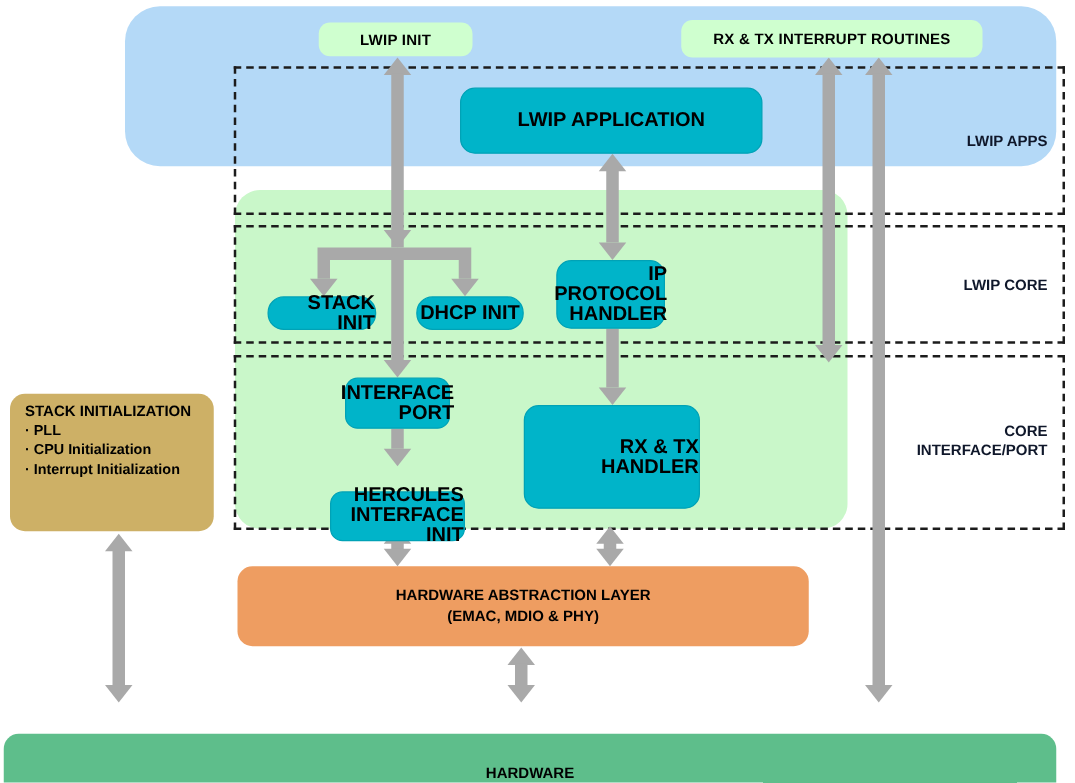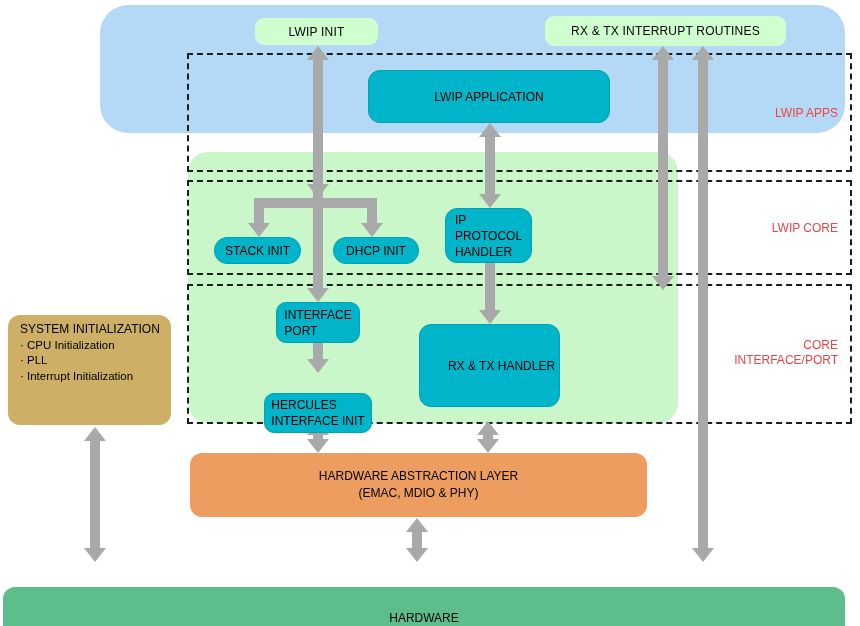--- a/index.html
+++ b/index.html
@@ -1,45 +1,45 @@
 <!DOCTYPE html>
 <html style="--blue_region: #B4D9F7; --green_region: #C9F7C9; --pill_green: #CFFFCF; --teal_fill: #00B4C9; --teal_border: #00A2B6; --tan_box: #CDB066; --orange_box: #EE9D61; --hardware_green: #5EBE8B; --arrow_gray: #A9A9A9; --dash: #1C1C1C;"><head>
 <meta charset="utf-8">
 <style>
   html,body { margin:0; padding:0; }
   body {
     width:860px; height:626px; position:relative; overflow:hidden;
     background:#ffffff; color:#000;
     font-family:"Liberation Sans", sans-serif;
   }
-  .abs { position:absolute; }
+  .abs { position:absolute;font-weight:bold; }
   .bgblue {
     background:var(--blue_region); border-radius:28px; z-index:0;
   }
   .bggreen {
     background:var(--green_region); border-radius:20px; z-index:0;
   }
   .dashed {
     border:2px dashed var(--dash); box-sizing:border-box; z-index:1;
     background:transparent;
   }
   .region-label {
     z-index:2; font-size:12px; text-align:right; white-space:pre-line;
-    line-height:15px; color:#ef4444;
+    line-height:15px; color:#0f172a;
   }
   .pill {
     background:var(--pill_green); border-radius:9px; z-index:3;
     display:flex; align-items:center; justify-content:center;
     font-size:12px; letter-spacing:.2px;
   }
   .teal {
     background:var(--teal_fill); border:1px solid var(--teal_border);
     border-radius:12px; box-sizing:border-box; z-index:3;
     display:flex; align-items:center; justify-content:center;
-    text-align:left; font-size:12px; line-height:16px; white-space:pre-line;
+    text-align:right; font-size:16px; line-height:16px; white-space:pre-line;
   }
   .teal.small { border-radius:13px; }
   .tanbox {
     background:var(--tan_box); border-radius:12px; z-index:3;
     box-sizing:border-box; padding:7px 6px 0 12px; font-size:11.5px;
   }
   .tanbox .ttl { font-size:12px; margin-bottom:2px; }
   .tanbox .itm { line-height:15.4px; }
   .orangebox {
     background:var(--orange_box); border-radius:12px; z-index:3;
@@ -145,22 +145,22 @@
 <div class="abs teal" style="left:445px; top:208px; width:87px;  height:55px;">IP
 PROTOCOL
 HANDLER</div>
 <div class="abs teal" style="left:276px; top:302px; width:84px;  height:41px; border-radius:10px;">INTERFACE
 PORT</div>
 <div class="abs teal" style="left:264px; top:393px; width:108px; height:40px; border-radius:10px;">HERCULES
 INTERFACE INIT</div>
 <div class="abs teal" style="left:419px; top:324px; width:141px; height:83px;padding-left:24px;">RX &amp; TX HANDLER</div>
 
 <div class="abs tanbox" style="left:8px; top:315px; width:163px; height:110px;">
-  <div class="ttl">SYSTEM INITIALIZATION</div>
+  <div class="ttl">STACK INITIALIZATION</div>
+  <div class="itm">· PLL</div>
   <div class="itm">· CPU Initialization</div>
-  <div class="itm">· PLL</div>
   <div class="itm">· Interrupt Initialization</div>
 </div>
 
 <div class="abs orangebox" style="left:190px; top:453px; width:457px; height:64px;">HARDWARE ABSTRACTION LAYER
 (EMAC, MDIO &amp; PHY)</div>
 
 <div class="abs hwbox" style="left:3px; top:562px; width:842px; height:61px;">HARDWARE</div>
 
 </body></html>

